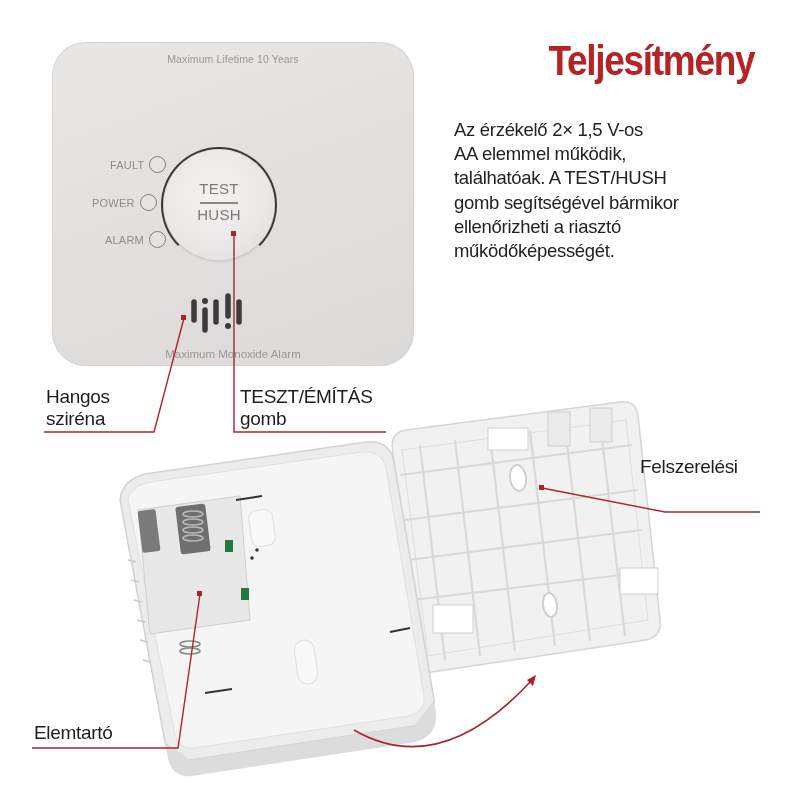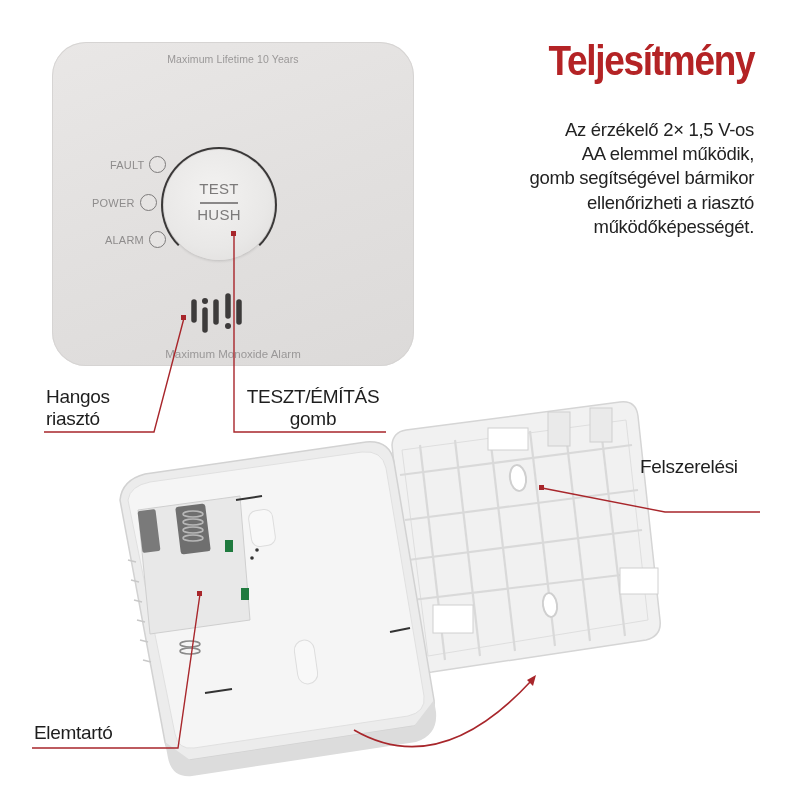--- a/index.html
+++ b/index.html
@@ -48,21 +48,21 @@
 
   
   .title {
     position: absolute; right: 46px; top: 36px;
     font-family: "Liberation Sans", sans-serif; font-weight: 700;
     font-size: 43px; color: #b42325; letter-spacing: -1.5px;
     transform: scaleX(0.86); transform-origin: right center;
   }
   .desc {
     position: absolute; right: 46px; top: 118px; width: 300px;
-    text-align: right; font-size: 18.5px; line-height: 24.2px; color: #222;
+    font-size: 18.5px; line-height: 24.2px; color: #222;
     letter-spacing: -0.3px;
   }
 
   
   .callout {
     position: absolute; font-size: 19px; line-height: 22px; color: #1e1e1e; letter-spacing: -0.3px;
   }
 
   
   .svg-layer { position: absolute; left: 0; top: 0; width: 800px; height: 800px; pointer-events: none; }
@@ -107,20 +107,21 @@
     </g>
   </svg>
 
   <div class="product-name">Maximum Monoxide Alarm</div>
 </div>
 
 <div class="title">Teljesítmény</div>
 <div class="desc">
   <div>Az érzékelő 2× 1,5 V-os</div>
   <div>AA elemmel működik,</div>
+  <div>találhatóak. A TEST/HUSH</div>
   <div>gomb segítségével bármikor</div>
   <div>ellenőrizheti a riasztó</div>
   <div>működőképességét.</div>
 </div>
 
 <svg class="svg-layer" viewBox="0 0 800 800">
 
   <g>
     <path d="M392 445 Q393 432 406 430 L620 402 Q636 400 638 416 L660 620 Q662 636 646 640 L432 672 Q416 674 414 658 Z" fill="#f1f1f1" stroke="#d5d5d5" stroke-width="1.5"></path>
     <path d="M402 450 L626 420 L648 620 L428 656 Z" fill="none" stroke="#dedede" stroke-width="1"></path>
@@ -203,24 +204,24 @@
   <g fill="#a8262b">
     <rect x="181" y="315" width="5" height="5"></rect>
     <rect x="231" y="231" width="5" height="5"></rect>
     <rect x="539" y="485" width="5" height="5"></rect>
     <rect x="197" y="591" width="5" height="5"></rect>
   </g>
 </svg>
 
 <div class="callout" style="left:46px; top:386px;">
   <div>Hangos</div>
-  <div>riasztó</div>
-</div>
-
-<div class="callout" style="left:240px; top:386px; width:146px; text-align:center;">
+  <div>sziréna</div>
+</div>
+
+<div class="callout" style="left:240px; top:386px; width:146px; text-align:left;">
   <div>TESZT/ÉMÍTÁS</div>
   <div>gomb</div>
 </div>
 
 <div class="callout" style="left:640px; top:456px; width:120px; text-align:left;">
   <div>Felszerelési</div>
 </div>
 
 <div class="callout" style="left:34px; top:722px;">
   <div>Elemtartó</div>

